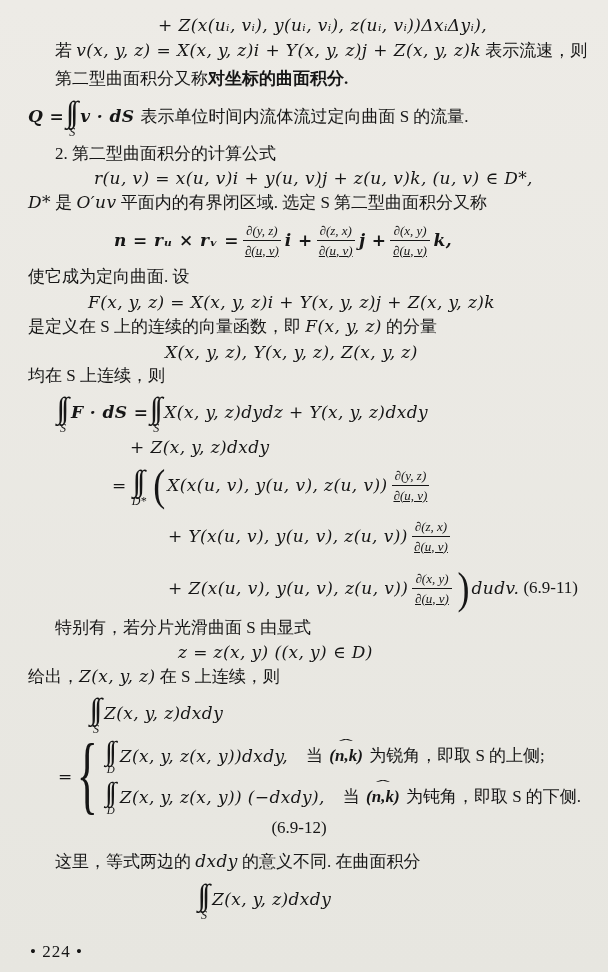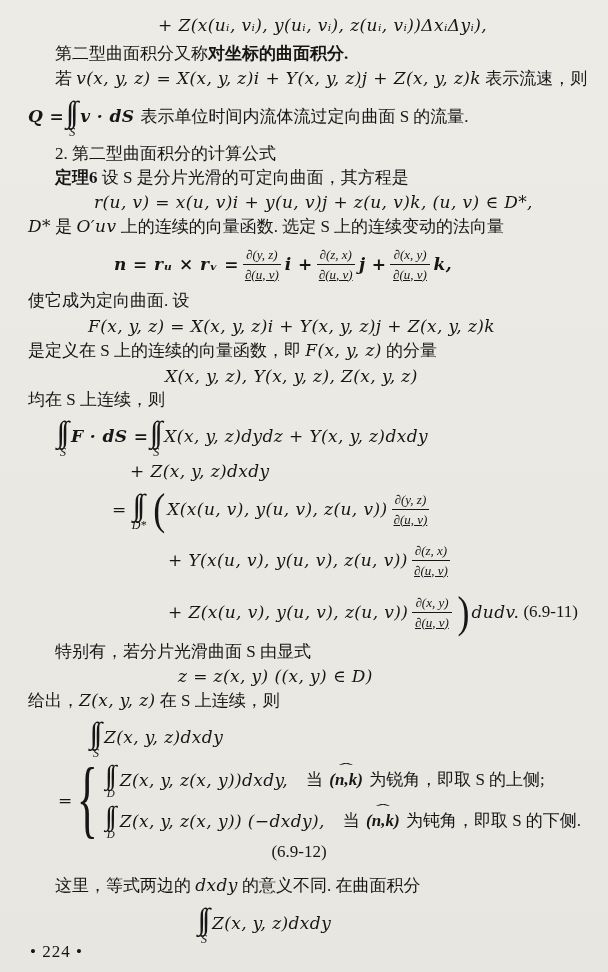--- a/index.html
+++ b/index.html
@@ -43,55 +43,50 @@
 </style>
 </head>
 <body>
 
 <div class="page">
 
   <div class="eq" style="margin-left:130px; height:26px; margin-top:2px">
     <span class="math">+ Z(x(uᵢ, vᵢ), y(uᵢ, vᵢ), z(uᵢ, vᵢ))ΔxᵢΔyᵢ),</span>
   </div>
 
+  <p class="para indent">
+    <span>若 </span><span class="math">v(x, y, z) = X(x, y, z)i + Y(x, y, z)j + Z(x, y, z)k</span><span> 表示流速，则</span>
+  </p>
+
   <p class="para indent" style="margin-top:4px">
     <span>第二型曲面积分又称</span><span class="bold">对坐标的曲面积分.</span>
-  </p>
-
-  <p class="para indent">
-    <span>若 </span><span class="math">v(x, y, z) = X(x, y, z)i + Y(x, y, z)j + Z(x, y, z)k</span><span> 表示流速，则</span>
   </p>
 
   <div class="eq" style="height:46px; margin-top:2px">
     <span class="math bold">Q =</span>
     <span class="dint">
       <span class="sym"><span>∫</span><span class="s2">∫</span></span>
       <span class="sub">S</span>
     </span>
     <span class="math bold">v · dS</span>
     <span class="gap6"></span>
     <span>表示单位时间内流体流过定向曲面 S 的流量.</span>
   </div>
 
   <p class="para indent" style="margin-top:2px; line-height:25px">
     <span>2. 第二型曲面积分的计算公式</span>
   </p>
 
-  <p class="para indent">
-    <span class="bold">定理6</span>
-    <span class="gap6"></span>
-    <span>设 S 是分片光滑的可定向曲面，其方程是</span>
-  </p>
 
   <div class="eq" style="margin-left:66px; height:24px">
     <span class="math">r(u, v) = x(u, v)i + y(u, v)j + z(u, v)k, (u, v) ∈ D*,</span>
   </div>
 
   <p class="para">
-    <span class="math">D*</span><span> 是 </span><span class="math">O′uv</span><span> 上的连续的向量函数. 选定 S 上的连续变动的法向量</span>
+    <span class="math">D*</span><span> 是 </span><span class="math">O′uv</span><span> 平面内的有界闭区域. 选定 S 第二型曲面积分又称</span>
   </p>
 
   <div class="eq" style="margin-left:86px; height:46px; margin-top:2px">
     <span class="math bold">n = rᵤ × rᵥ =</span>
     <span class="frac">
         <span class="num">∂(y, z)</span>
         <span class="den">∂(u, v)</span>
       </span>
     <span class="math bold">i +</span>
     <span class="frac">

